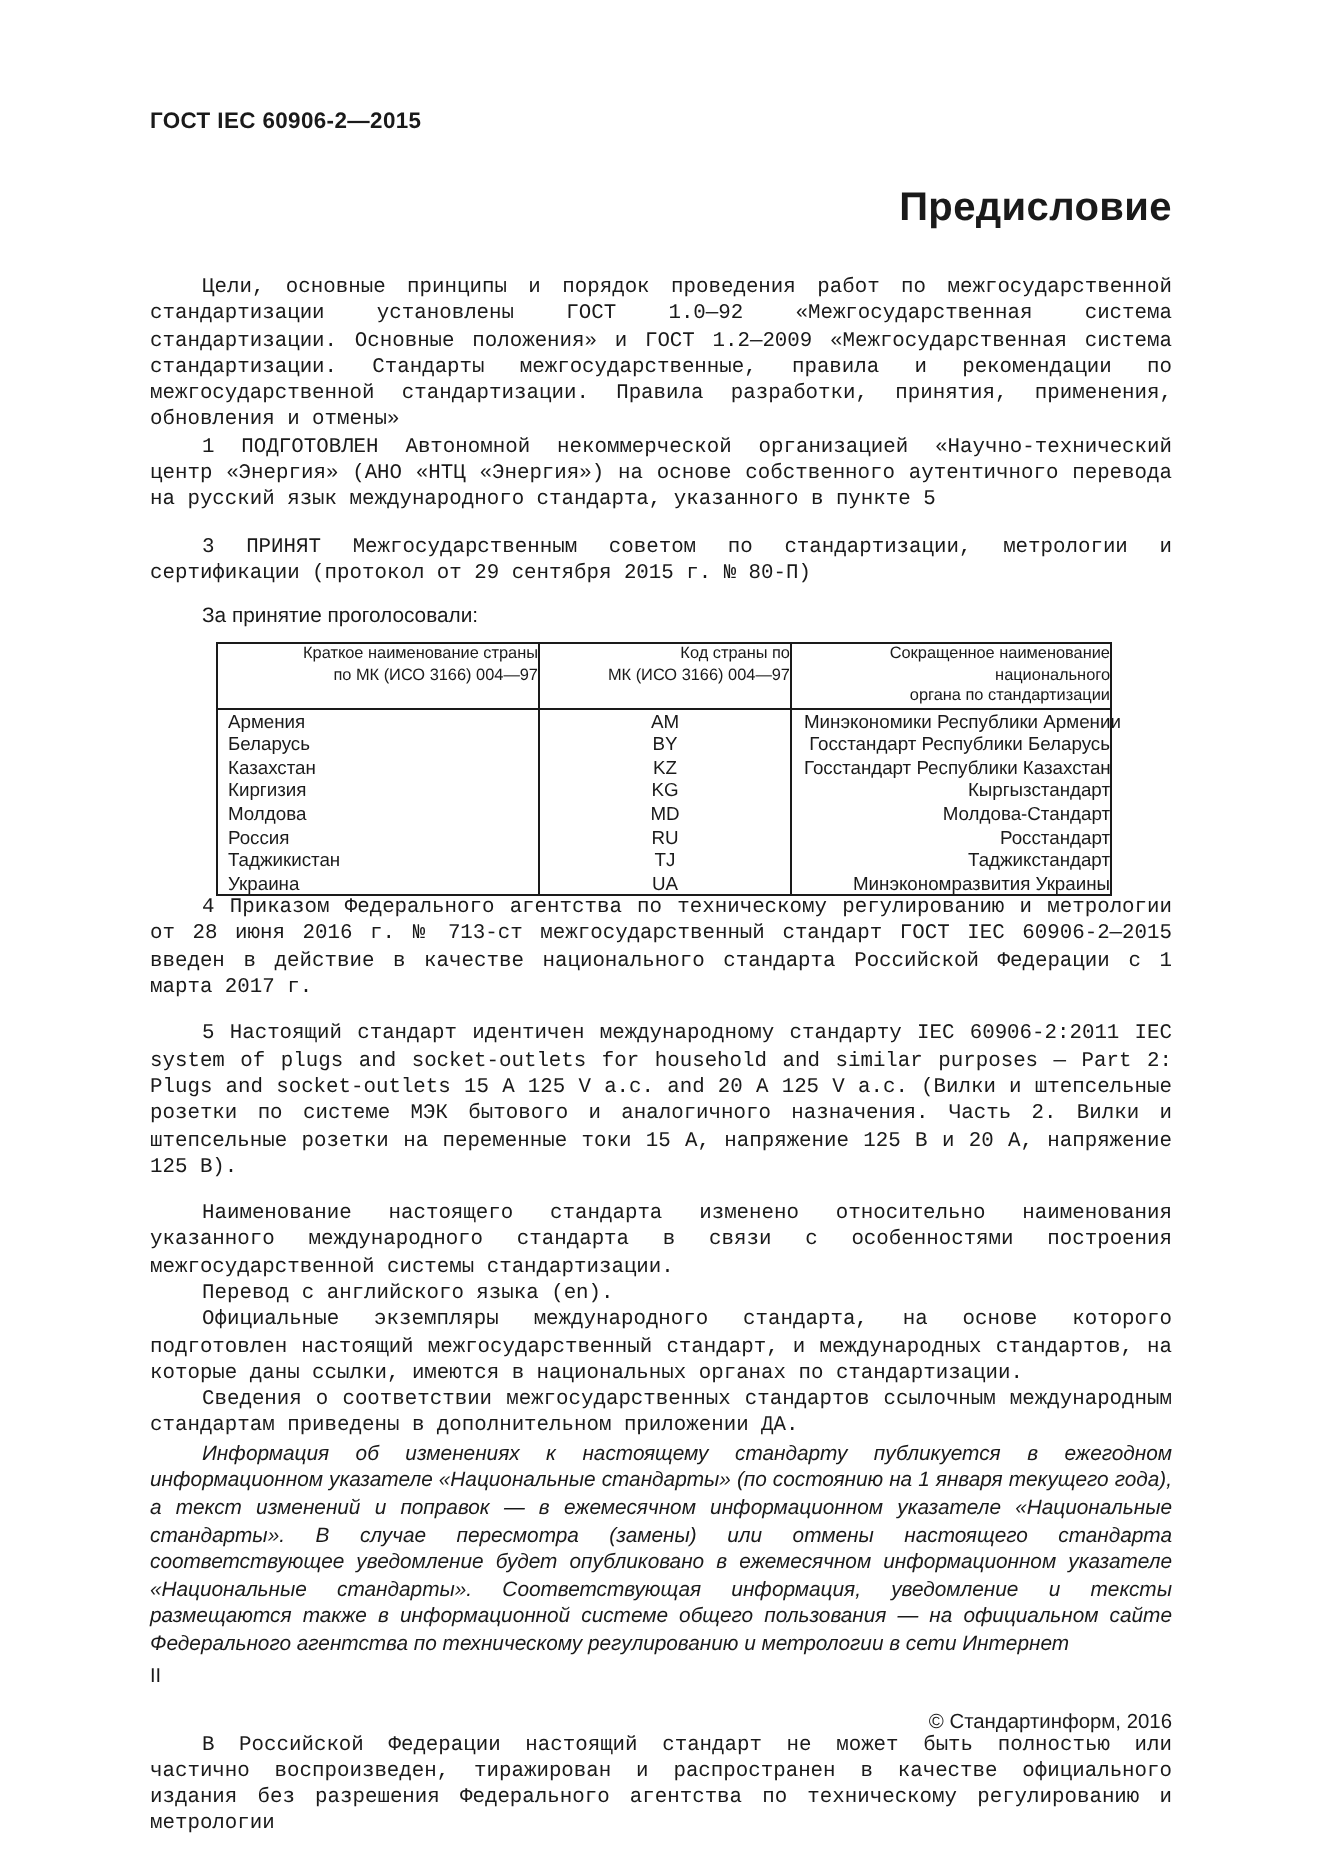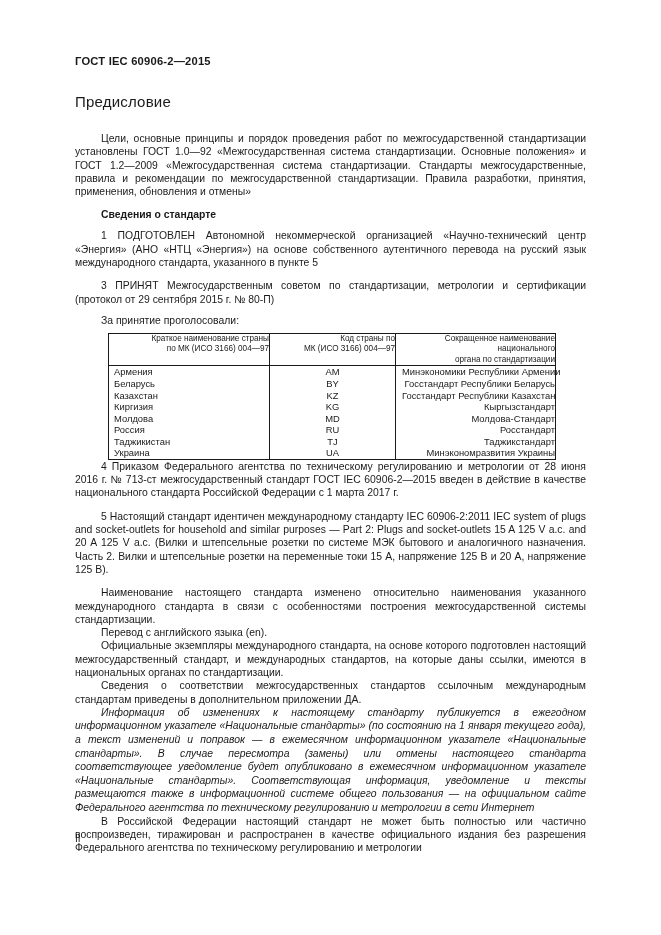--- a/index.html
+++ b/index.html
@@ -23,33 +23,34 @@
     top: 55px;
     width: 511px;
   }
   .doc-header {
     font-size: 11.2px;
     font-weight: bold;
     letter-spacing: 0.2px;
     margin-bottom: 26px;
   }
   .doc-title {
-    text-align: left;
-    font-size: 15px;
-    font-weight: normal;
+    text-align: right;
+    font-size: 20px;
+    font-weight: bold;
     margin: 0 0 22px 0;
     letter-spacing: 0.2px;
   }
   p.body-par {
     font-size: 10.4px;
     line-height: 13.3px;
     text-align: justify;
     margin: 0 0 0 0;
     text-indent: 26px;
     hyphens: manual;
+    font-family: Liberation Mono, monospace;
   }
   p.tight {
     margin-top: 0;
   }
   p.gap {
     margin-top: 10px;
   }
   .subhead {
     font-size: 10.4px;
     font-weight: bold;
@@ -129,21 +130,20 @@
 <div class="page">
 
   <div class="content">
 
     <div class="doc-header">ГОСТ IEC 60906-2—2015</div>
 
     <h1 class="doc-title">Предисловие</h1>
 
     <p class="body-par">Цели, основные принципы и порядок проведения работ по межгосударственной стандартизации установлены ГОСТ 1.0—92 «Межгосударственная система стандартизации. Основные положения» и ГОСТ 1.2—2009 «Межгосударственная система стандартизации. Стандарты межгосударственные, правила и рекомендации по межгосударственной стандартизации. Правила разработки, принятия, применения, обновления и отмены»</p>
 
-    <div class="subhead">Сведения о стандарте</div>
 
     <p class="body-par">1 ПОДГОТОВЛЕН Автономной некоммерческой организацией «Научно-технический центр «Энергия» (АНО «НТЦ «Энергия») на основе собственного аутентичного перевода на русский язык международного стандарта, указанного в пункте 5</p>
     <p class="body-par gap">3 ПРИНЯТ Межгосударственным советом по стандартизации, метрологии и сертификации (протокол от 29 сентября 2015 г. № 80-П)</p>
 
     <div class="vote-line">За принятие проголосовали:</div>
 
     <table class="countries">
       <thead>
         <tr>
           <th class="th-cell col-name">
@@ -200,20 +200,21 @@
     <p class="body-par gap">5 Настоящий стандарт идентичен международному стандарту IEC 60906-2:2011 IEC system of plugs and socket-outlets for household and similar purposes — Part 2: Plugs and socket-outlets 15 A 125 V a.c. and 20 A 125 V a.c. (Вилки и штепсельные розетки по системе МЭК бытового и аналогичного назначения. Часть 2. Вилки и штепсельные розетки на переменные токи 15 А, напряжение 125 В и 20 А, напряжение 125 В).</p>
     <p class="body-par gap">Наименование настоящего стандарта изменено относительно наименования указанного международного стандарта в связи с особенностями построения межгосударственной системы стандартизации.</p>
     <p class="body-par tight">Перевод с английского языка (en).</p>
     <p class="body-par tight">Официальные экземпляры международного стандарта, на основе которого подготовлен настоящий межгосударственный стандарт, и международных стандартов, на которые даны ссылки, имеются в национальных органах по стандартизации.</p>
     <p class="body-par tight">Сведения о соответствии межгосударственных стандартов ссылочным международным стандартам приведены в дополнительном приложении ДА.</p>
 
     <div class="italic-block">
       <p>Информация об изменениях к настоящему стандарту публикуется в ежегодном информационном указателе «Национальные стандарты» (по состоянию на 1 января текущего года), а текст изменений и поправок — в ежемесячном информационном указателе «Национальные стандарты». В случае пересмотра (замены) или отмены настоящего стандарта соответствующее уведомление будет опубликовано в ежемесячном информационном указателе «Национальные стандарты». Соответствующая информация, уведомление и тексты размещаются также в информационной системе общего пользования — на официальном сайте Федерального агентства по техническому регулированию и метрологии в сети Интернет</p>
     </div>
 
+    <p class="copyright">© Стандартинформ, 2016</p>
 
     <p class="body-par final-note">В Российской Федерации настоящий стандарт не может быть полностью или частично воспроизведен, тиражирован и распространен в качестве официального издания без разрешения Федерального агентства по техническому регулированию и метрологии</p>
 
   </div>
 
   <div class="page-number">II</div>
 
 </div>
 
 </body></html>

